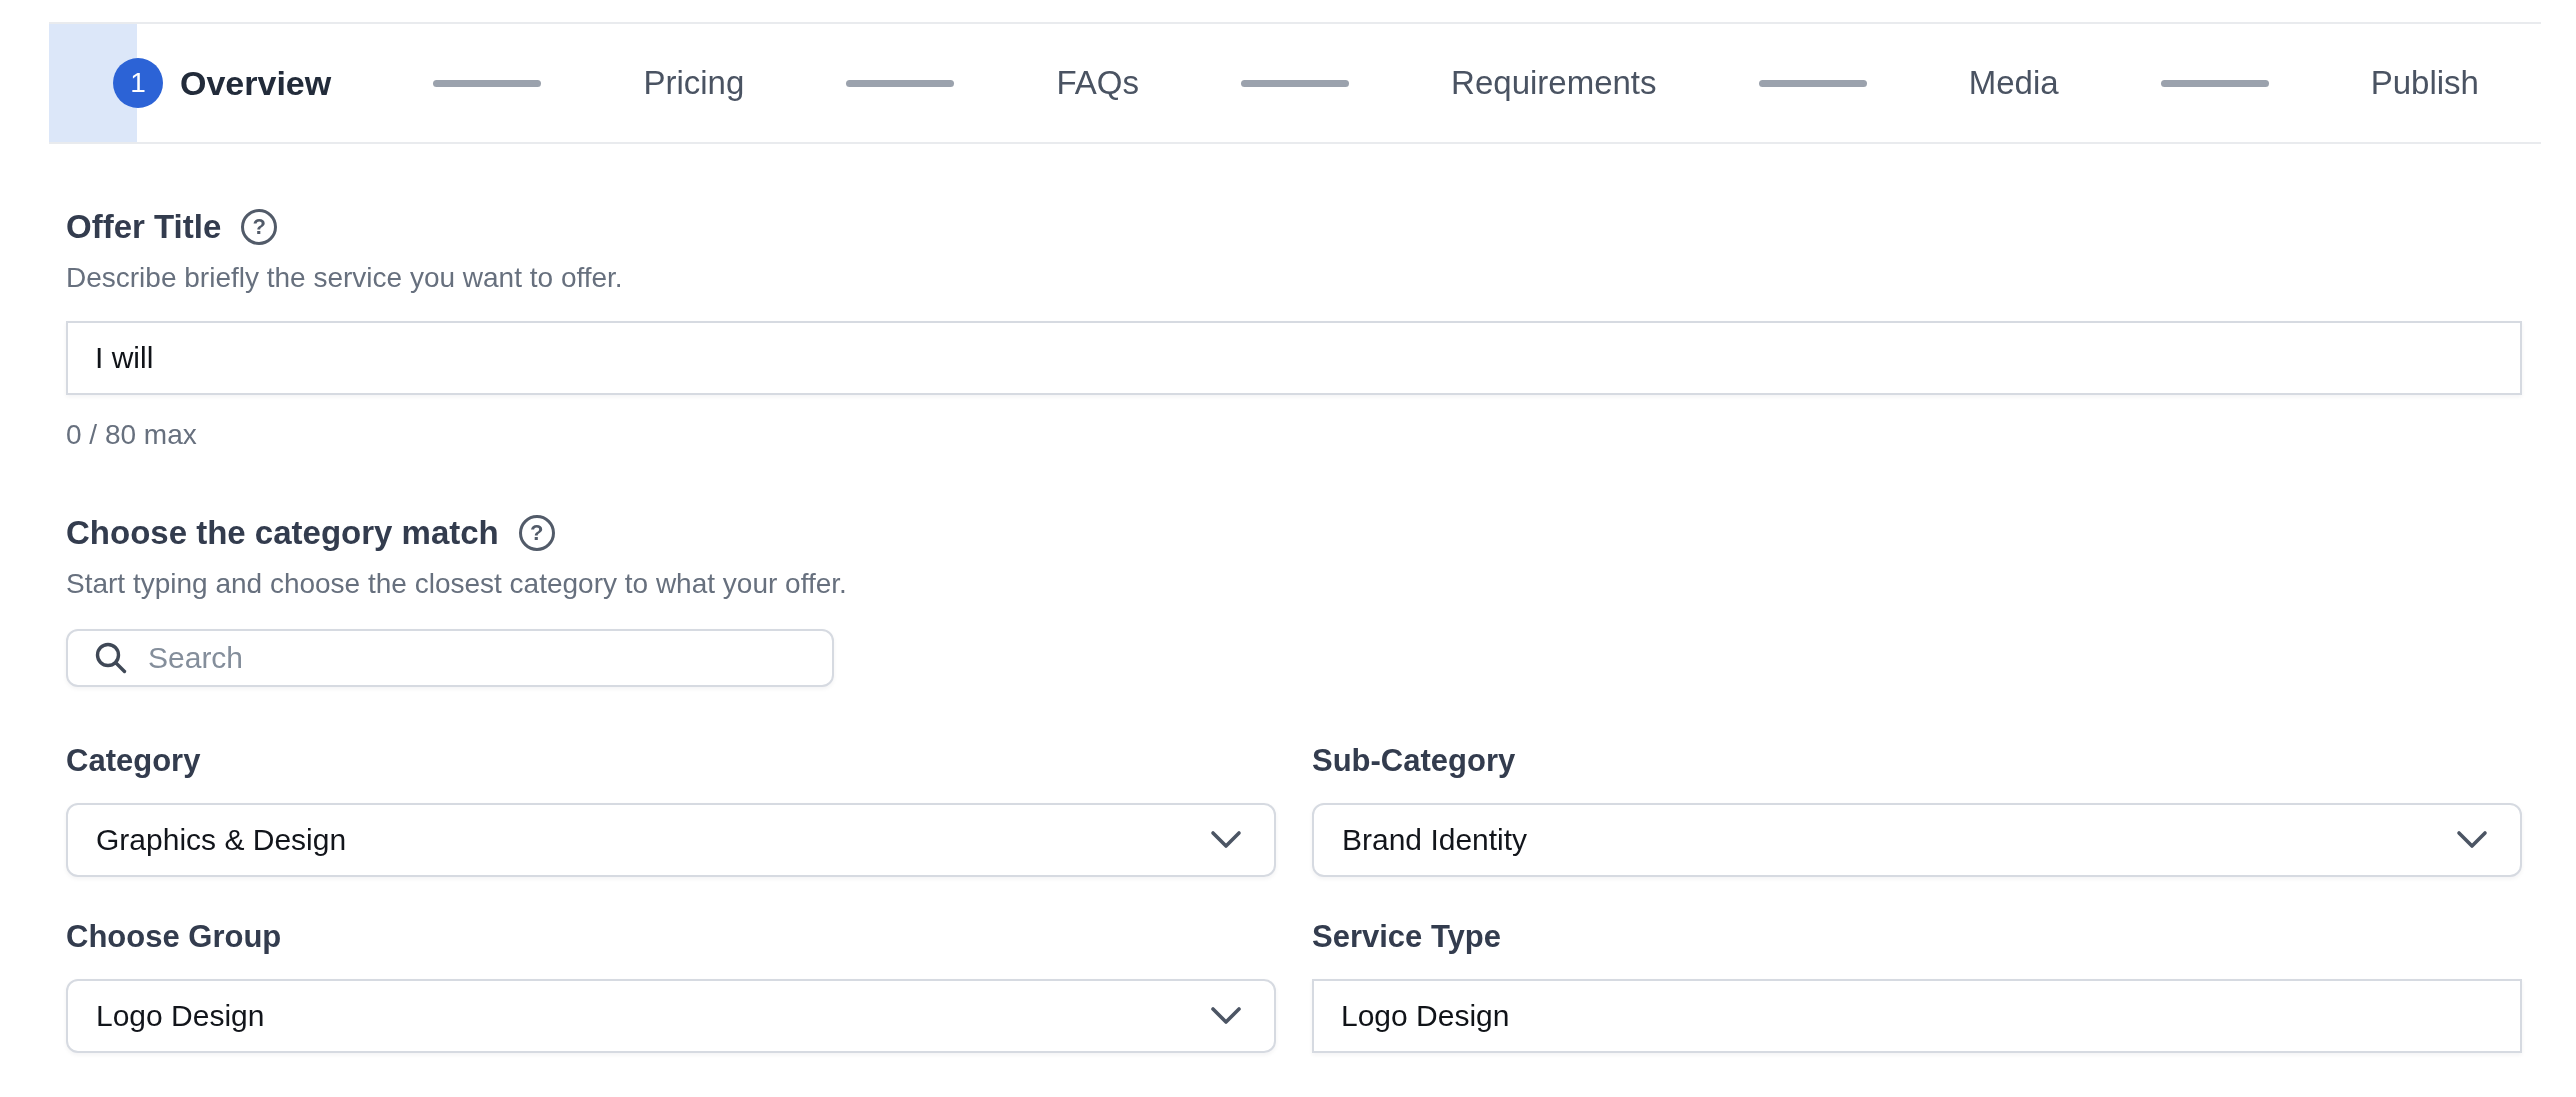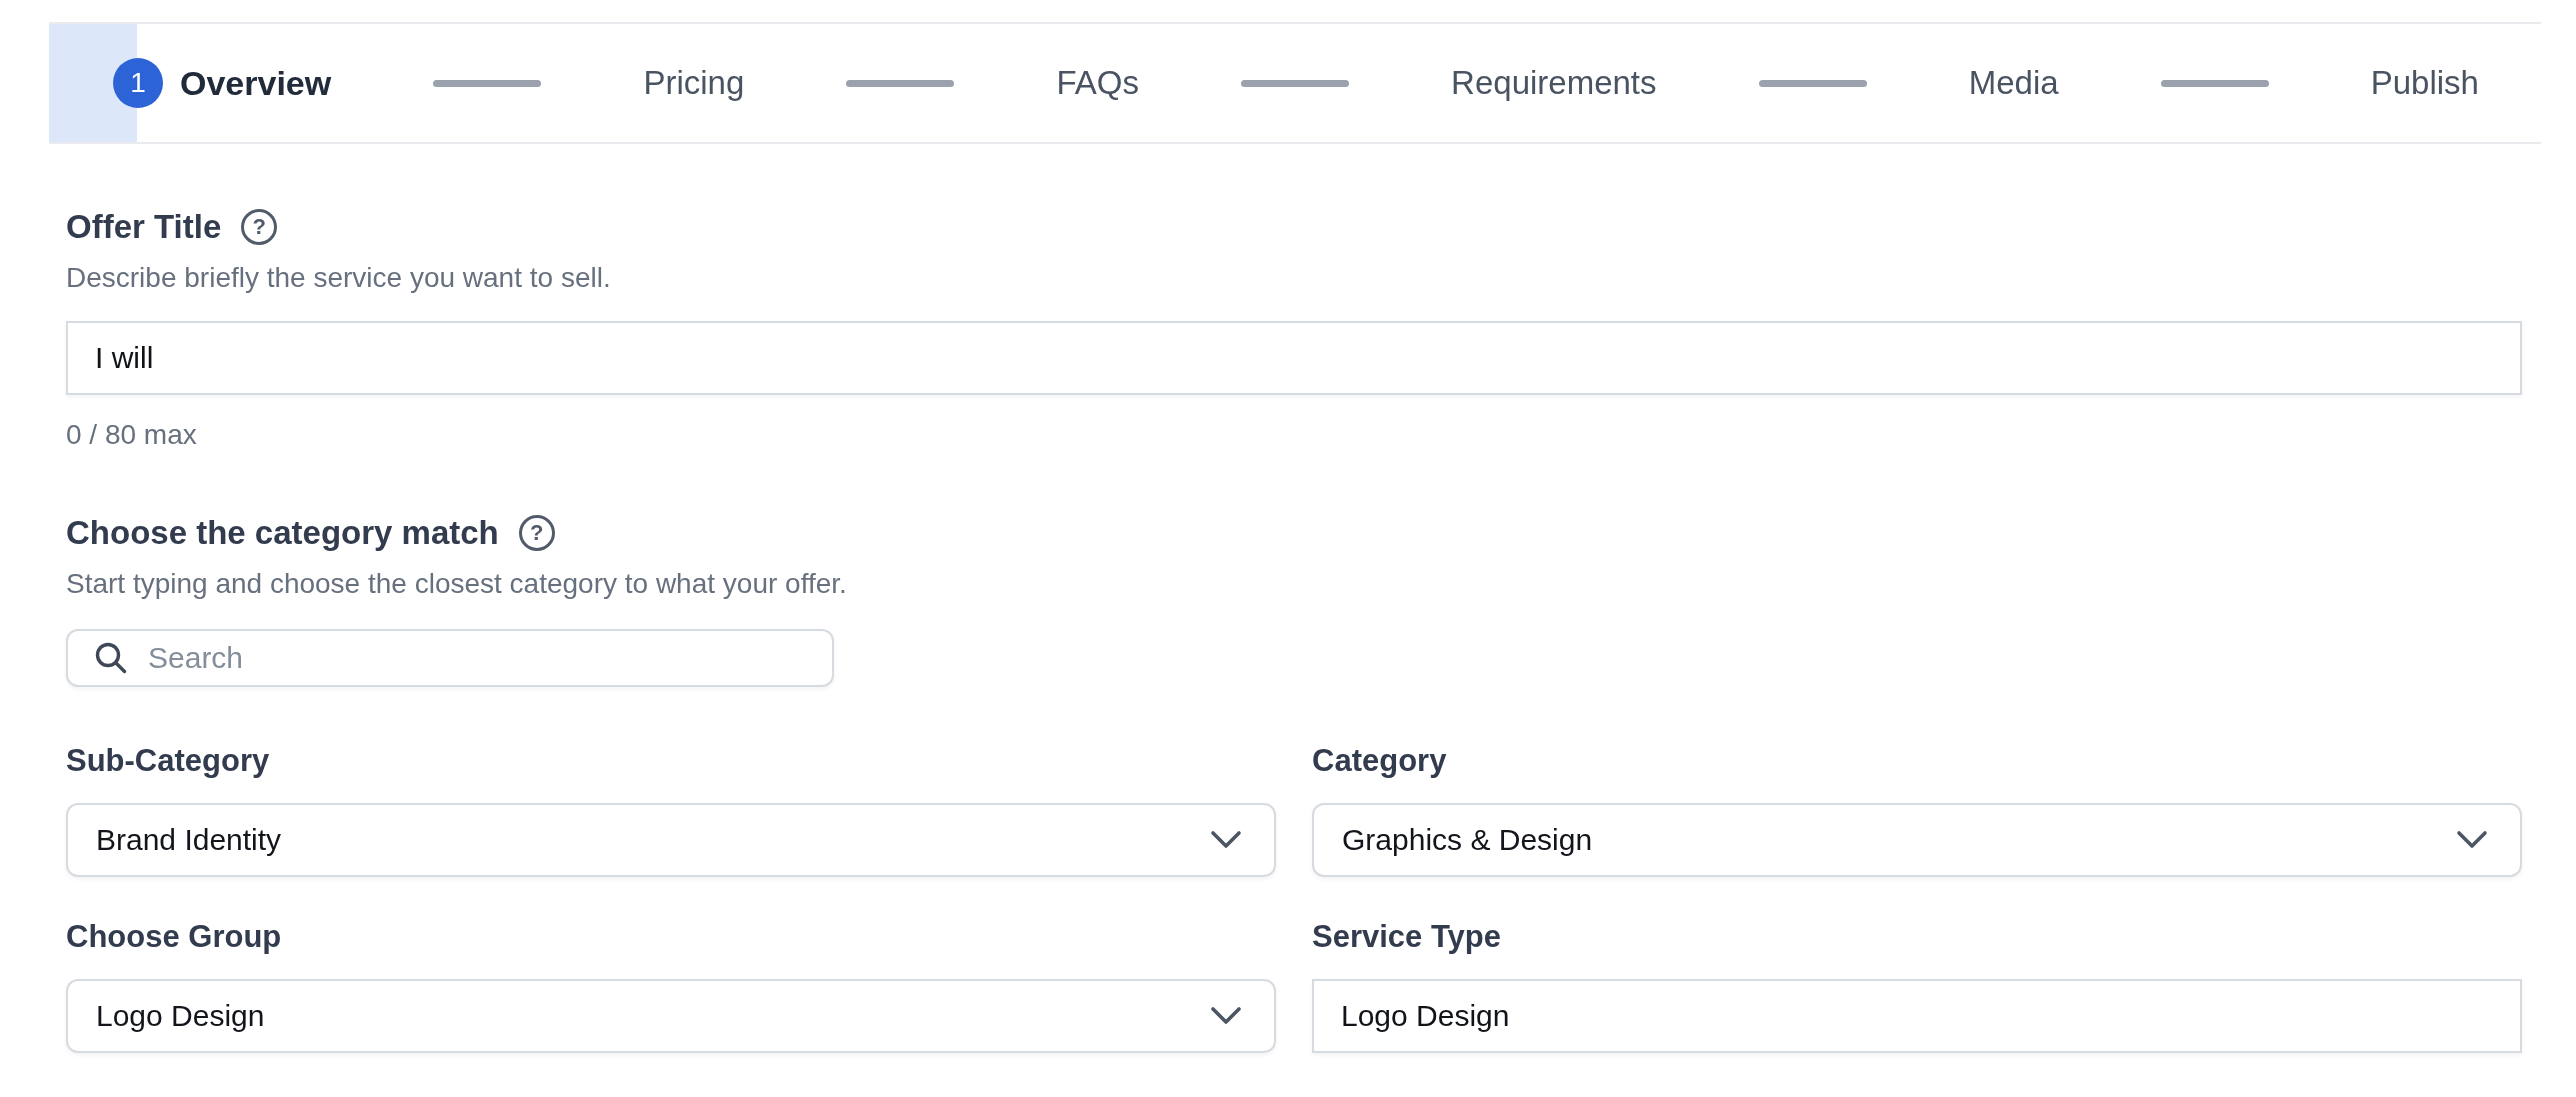--- a/index.html
+++ b/index.html
@@ -136,21 +136,21 @@
   <div class="step-label">Publish</div>
 </div>
 
 <div class="content">
 
   <div class="sec-offer">
     <div class="section-heading">
       <span>Offer Title</span>
       <span class="help-icon">?</span>
     </div>
-    <div class="subtitle">Describe briefly the service you want to sell.</div>
+    <div class="subtitle">Describe briefly the service you want to offer.</div>
     <input class="text-input" type="text" value="I will" style="">
     <div class="counter">0 / 80 max</div>
   </div>
 
   <div class="sec-title">
     <div class="section-heading">
       <span>Choose the category match</span>
       <span class="help-icon">?</span>
     </div>
     <div class="subtitle">Start typing and choose the closest category to what your offer.</div>
@@ -159,40 +159,40 @@
         <circle cx="16" cy="16" r="10.5" stroke="#3f4856" stroke-width="3.4"></circle>
         <line x1="24" y1="24" x2="32.5" y2="32.5" stroke="#3f4856" stroke-width="3.4" stroke-linecap="round"></line>
       </svg>
       <input type="text" placeholder="Search" style="">
     </div>
   </div>
 
   <div class="fields-grid">
 
     <div class="field">
+      <div class="field-label">Category</div>
+      <div class="select-box">
+        <span>Graphics &amp; Design</span>
+        <svg width="32" height="20" viewBox="0 0 32 20" fill="none">
+          <polyline points="3,3 16,16 29,3" stroke="#4c5564" stroke-width="3.6" stroke-linecap="round" stroke-linejoin="round"></polyline>
+        </svg>
+      </div>
+    </div>
+
+    <div class="field">
       <div class="field-label">Sub-Category</div>
       <div class="select-box">
         <span>Brand Identity</span>
         <svg width="32" height="20" viewBox="0 0 32 20" fill="none">
           <polyline points="3,3 16,16 29,3" stroke="#4c5564" stroke-width="3.6" stroke-linecap="round" stroke-linejoin="round"></polyline>
         </svg>
       </div>
     </div>
 
     <div class="field">
-      <div class="field-label">Category</div>
-      <div class="select-box">
-        <span>Graphics &amp; Design</span>
-        <svg width="32" height="20" viewBox="0 0 32 20" fill="none">
-          <polyline points="3,3 16,16 29,3" stroke="#4c5564" stroke-width="3.6" stroke-linecap="round" stroke-linejoin="round"></polyline>
-        </svg>
-      </div>
-    </div>
-
-    <div class="field">
       <div class="field-label">Choose Group</div>
       <div class="select-box">
         <span>Logo Design</span>
         <svg width="32" height="20" viewBox="0 0 32 20" fill="none">
           <polyline points="3,3 16,16 29,3" stroke="#4c5564" stroke-width="3.6" stroke-linecap="round" stroke-linejoin="round"></polyline>
         </svg>
       </div>
     </div>
 
     <div class="field">

